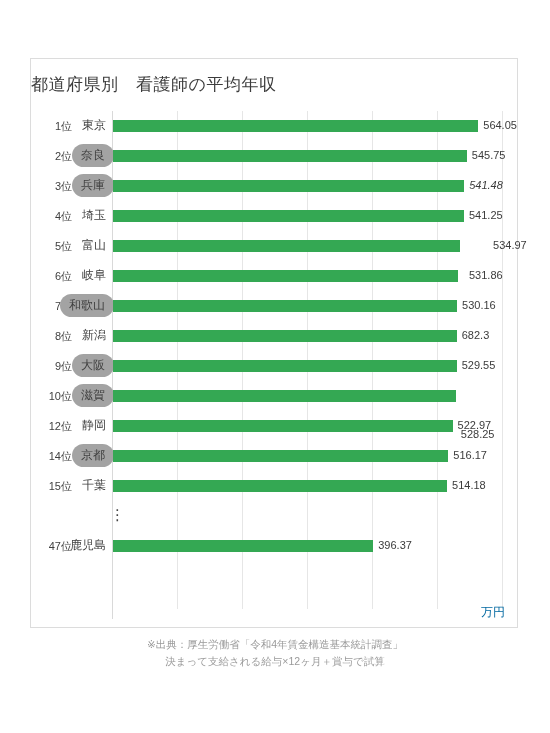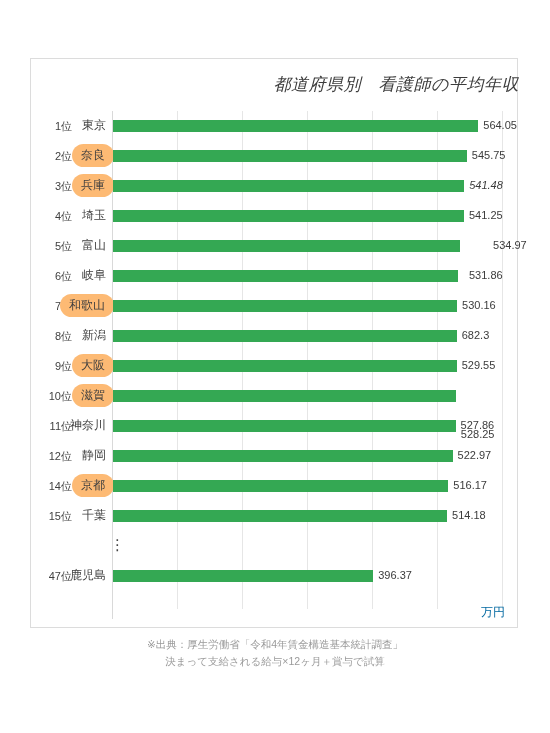--- a/index.html
+++ b/index.html
@@ -10,22 +10,22 @@
   }
   .page{position:relative;width:550px;height:733px;overflow:hidden;}
 
   
   .card{
     position:absolute;left:30px;top:58px;width:488px;height:570px;
     background:#ffffff;border:1px solid #dcdcdc;box-sizing:border-box;
   }
 
   .chart-title{
-    position:absolute;left:0;top:14px;width:488px;text-align:right;
-    font-size:17px;color:#3c3c3c;letter-spacing:.5px;font-style:italic;
+    position:absolute;left:0;top:14px;width:488px;text-align:left;
+    font-size:17px;color:#3c3c3c;letter-spacing:.5px;
   }
 
   
   .plot{position:absolute;left:0;top:52px;width:488px;height:510px;}
   .grid{position:absolute;left:0;top:0;width:488px;height:510px;}
   .gridline{position:absolute;top:0;width:1px;height:498px;background:#e6e6e6;}
   .axisline{position:absolute;top:0;width:1px;height:508px;background:#d9d9d9;}
 
   .rows{position:absolute;left:0;top:0;width:488px;}
   .row{position:relative;height:30px;}
@@ -36,21 +36,21 @@
   }
   .pref-wrap{
     position:absolute;left:44px;top:3px;width:36px;height:23px;
   }
   .pref{
     position:absolute;right:0;top:0;height:23px;line-height:23px;
     font-size:12px;color:#3f3f3f;white-space:nowrap;
     padding:0 5px;box-sizing:border-box;
   }
   .pref.hl{
-    background:#fdba74;border-radius:12px;padding:0 9px;right:-3px;
+    background:#a3a3a3;border-radius:12px;padding:0 9px;right:-3px;
   }
 
   .bar{
     position:absolute;top:9px;height:12px;background:#34a853;
   }
   .val{
     position:absolute;top:8px;font-size:11px;color:#3b3b3b;white-space:nowrap;
   }
 
   .ellipsis-row{position:relative;height:30px;}
@@ -164,28 +164,20 @@
           </div>
           <div class="row">
             <div class="rank">10位</div>
             <div class="pref-wrap">
               <div class="pref hl">滋賀</div>
             </div>
             <div class="bar" style="left: 82px; width: 342.852px; background: rgb(52, 168, 83);"></div>
             <div class="val" style="left: 429.852px; margin-top: 39px;">528.25</div>
           </div>
           <div class="row">
-            <div class="rank">11位</div>
-            <div class="pref-wrap">
-              <div class="pref">神奈川</div>
-            </div>
-            <div class="bar" style="left: 82px; width: 342.608px; background: rgb(52, 168, 83);"></div>
-            <div class="val" style="left: 429.608px;">527.86</div>
-          </div>
-          <div class="row">
             <div class="rank">12位</div>
             <div class="pref-wrap">
               <div class="pref">静岡</div>
             </div>
             <div class="bar" style="left: 82px; width: 339.544px; background: rgb(52, 168, 83);"></div>
             <div class="val" style="left: 426.544px;">522.97</div>
           </div>
           <div class="row">
             <div class="rank">14位</div>
             <div class="pref-wrap">

